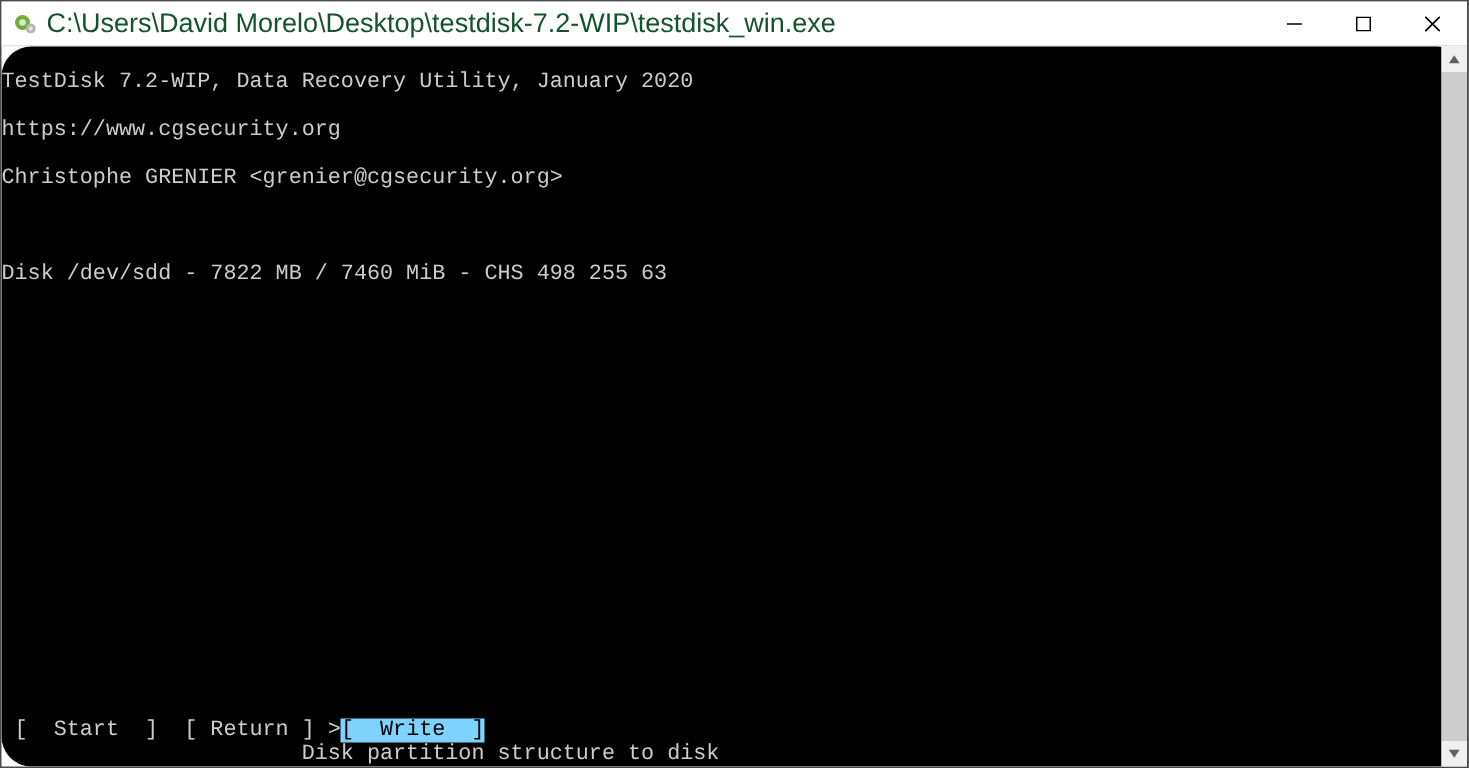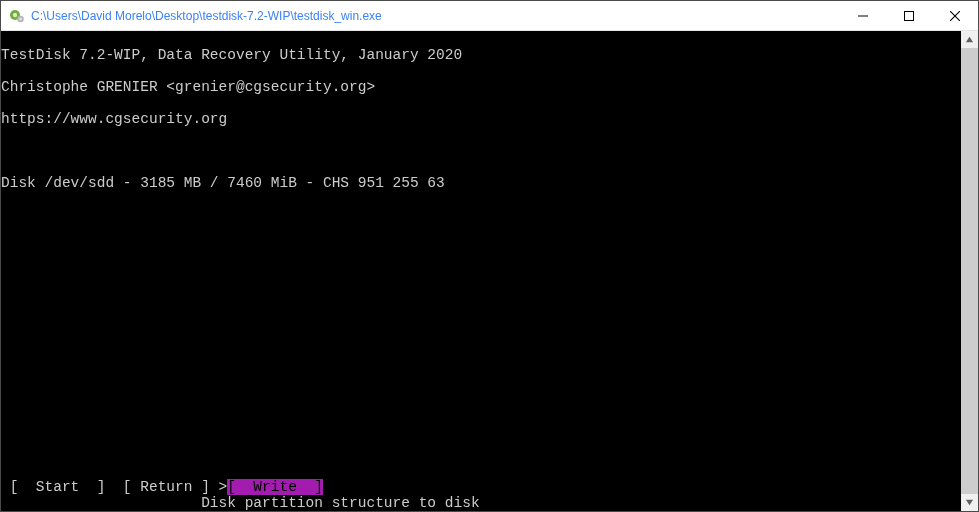--- a/index.html
+++ b/index.html
@@ -19,59 +19,60 @@
     border-bottom: 1px solid #e5e5e5;
   }
   .titlebar .icon {
     width: 16px;
     height: 16px;
     margin-left: 8px;
     margin-right: 6px;
     display: inline-block;
   }
   .titlebar .title {
-    font-size: 12px;
-    color: #3b82f6;
+    font-size: 18px;
+    color: #14532d;
     flex: 1;
     white-space: nowrap;
   }
   .winbtns { display: flex; height: 100%; }
   .winbtn {
     width: 46px;
     height: 100%;
     display: flex;
     align-items: center;
     justify-content: center;
     color: #000;
   }
   .winbtn svg { width: 10px; height: 10px; }
   .client {
     display: flex;
     height: calc(100% - 30px);
     background: #000;
+    border-radius: 20px;
   }
   .console {
     flex: 1;
     font-family: Consolas, "Courier New", monospace;
     font-size: 14.5px;
     line-height: 16px;
     color: #cccccc;
     position: relative;
     padding: 0;
     white-space: pre;
   }
   .console .line { height: 16px; }
   .menu-row {
     position: absolute;
     bottom: 16px;
     left: 0;
     height: 16px;
   }
   .menu-row .seg { display: inline; }
-  .menu-row .sel { background: #a21caf; color: #000; }
+  .menu-row .sel { background: #7dd3fc; color: #000; }
   .help-row {
     position: absolute;
     bottom: 0;
     left: 0;
     height: 16px;
   }
   .scrollbar {
     width: 17px;
     background: #f0f0f0;
     position: relative;
@@ -126,24 +127,24 @@
       <svg viewBox="0 0 10 10">
           <path d="M0 0 L10 10 M10 0 L0 10" stroke="#000" stroke-width="1.1"></path>
         </svg>
     </div>
   </div>
 </div>
 
 <div class="client">
   <div class="console">
 <div class="line">TestDisk 7.2-WIP, Data Recovery Utility, January 2020</div>
+<div class="line">https://www.cgsecurity.org</div>
 <div class="line">Christophe GRENIER &lt;grenier@cgsecurity.org&gt;</div>
-<div class="line">https://www.cgsecurity.org</div>
 <div class="line"> </div>
-<div class="line">Disk /dev/sdd - 3185 MB / 7460 MiB - CHS 951 255 63</div>
+<div class="line">Disk /dev/sdd - 7822 MB / 7460 MiB - CHS 498 255 63</div>
 <div class="line"> </div>
 <div class="line"> </div>
 
 <div class="menu-row"><span class="seg"> [  Start  ]  [ Return ] </span><span class="seg">&gt;</span><span class="seg sel">[  Write  ]</span></div>
 <div class="help-row line">                       Disk partition structure to disk</div>
   </div>
   <div class="scrollbar">
     <div class="scroll-arrow up">
       <svg viewBox="0 0 10 10">
           <path d="M5 2 L9 8 L1 8 Z"></path>

